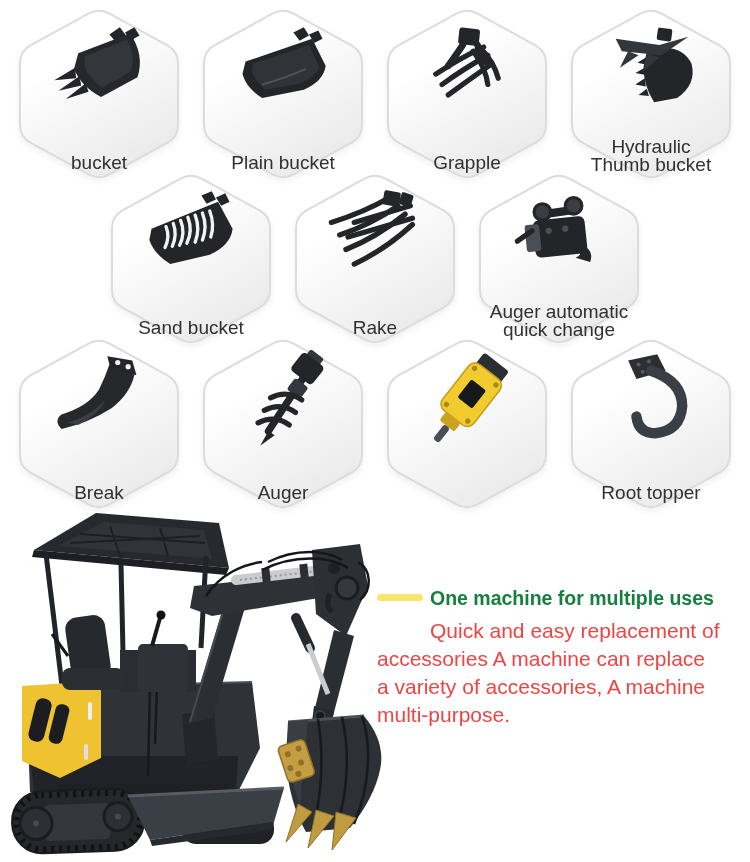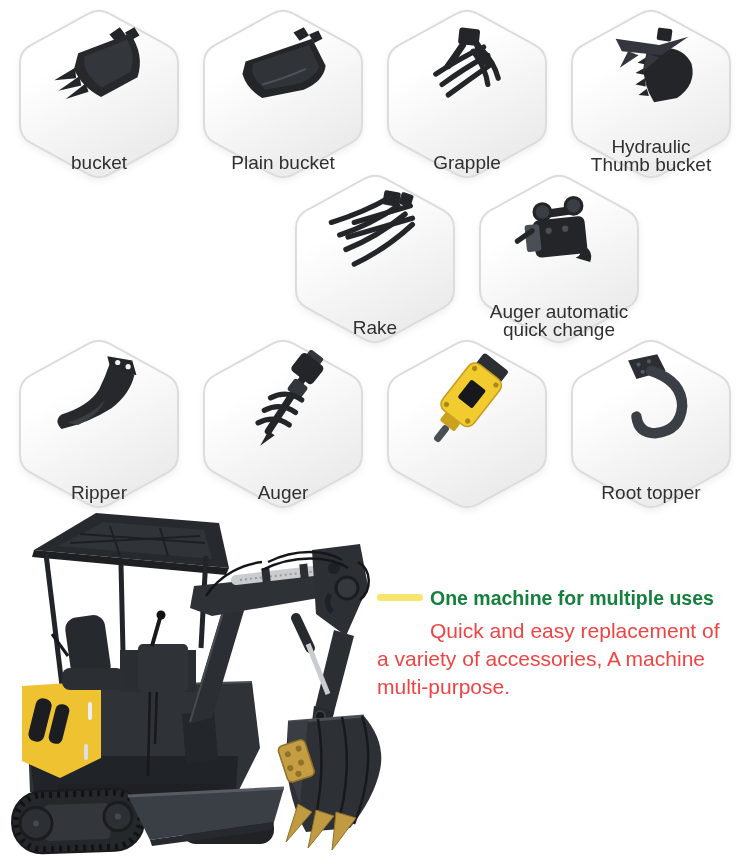--- a/index.html
+++ b/index.html
@@ -214,20 +214,32 @@
              L100.5,170.3 Q90,176 79.5,170.3 L21.5,138.7 Q11,133 11,121 L11,59 Q11,47 21.5,41.3 Z" fill="url(#hexGrad)" stroke="#dcdcdc" stroke-width="2"></path>
       </svg>
       <svg class="att-icon" viewBox="0 0 100 100">
         <use href="#ic-thumb-bucket" xlink:href="#ic-thumb-bucket"></use>
       </svg>
       <div class="hex-label small">
           <span>Hydraulic</span>
           <span>Thumb bucket</span>
         </div>
     </div>
+      <div class="hex-cell" style="left: 101px; top: 169px;">
+      <svg class="hex-bg" viewBox="0 0 180 180">
+        <path class="hex-path" d="M79.5,9.7 Q90,4 100.5,9.7 L158.5,41.3 Q169,47 169,59 L169,121 Q169,133 158.5,138.7
+             L100.5,170.3 Q90,176 79.5,170.3 L21.5,138.7 Q11,133 11,121 L11,59 Q11,47 21.5,41.3 Z" fill="url(#hexGrad)" stroke="#dcdcdc" stroke-width="2"></path>
+      </svg>
+      <svg class="att-icon" viewBox="0 0 100 100">
+        <use href="#ic-sand-bucket" xlink:href="#ic-sand-bucket"></use>
+      </svg>
+      <div class="hex-label">
+          <span>Sand bucket</span>
+        </div>
+    </div>
       <div class="hex-cell" style="left: 285px; top: 169px;">
       <svg class="hex-bg" viewBox="0 0 180 180">
         <path class="hex-path" d="M79.5,9.7 Q90,4 100.5,9.7 L158.5,41.3 Q169,47 169,59 L169,121 Q169,133 158.5,138.7
              L100.5,170.3 Q90,176 79.5,170.3 L21.5,138.7 Q11,133 11,121 L11,59 Q11,47 21.5,41.3 Z" fill="url(#hexGrad)" stroke="#dcdcdc" stroke-width="2"></path>
       </svg>
       <svg class="att-icon" viewBox="0 0 100 100">
         <use href="#ic-rake" xlink:href="#ic-rake"></use>
       </svg>
       <div class="hex-label">
           <span>Rake</span>
@@ -248,21 +260,21 @@
     </div>
       <div class="hex-cell" style="left: 9px; top: 334px;">
       <svg class="hex-bg" viewBox="0 0 180 180">
         <path class="hex-path" d="M79.5,9.7 Q90,4 100.5,9.7 L158.5,41.3 Q169,47 169,59 L169,121 Q169,133 158.5,138.7
              L100.5,170.3 Q90,176 79.5,170.3 L21.5,138.7 Q11,133 11,121 L11,59 Q11,47 21.5,41.3 Z" fill="url(#hexGrad)" stroke="#dcdcdc" stroke-width="2"></path>
       </svg>
       <svg class="att-icon" viewBox="0 0 100 100">
         <use href="#ic-ripper" xlink:href="#ic-ripper"></use>
       </svg>
       <div class="hex-label">
-          <span>Ripper</span>
+          <span>Break</span>
         </div>
     </div>
       <div class="hex-cell" style="left: 193px; top: 334px;">
       <svg class="hex-bg" viewBox="0 0 180 180">
         <path class="hex-path" d="M79.5,9.7 Q90,4 100.5,9.7 L158.5,41.3 Q169,47 169,59 L169,121 Q169,133 158.5,138.7
              L100.5,170.3 Q90,176 79.5,170.3 L21.5,138.7 Q11,133 11,121 L11,59 Q11,47 21.5,41.3 Z" fill="url(#hexGrad)" stroke="#dcdcdc" stroke-width="2"></path>
       </svg>
       <svg class="att-icon" viewBox="0 0 100 100">
         <use href="#ic-auger" xlink:href="#ic-auger"></use>
       </svg>
@@ -403,16 +415,17 @@
         <polygon points="316,312 308,350 334,318"></polygon>
         <polygon points="336,314 332,352 356,320"></polygon>
       </g>
     </g>
   </svg>
 
   <div class="feature-dash" style="background: rgb(247, 229, 110);"></div>
   <div class="feature-headline">One machine for multiple uses</div>
   <div class="feature-body" style="color: #ef4444;">
     <div class="line indent">Quick and easy replacement of</div>
+    <div class="line">accessories A machine can replace</div>
     <div class="line">a variety of accessories, A machine</div>
     <div class="line">multi-purpose.</div>
   </div>
 </div>
 
 </body></html>

